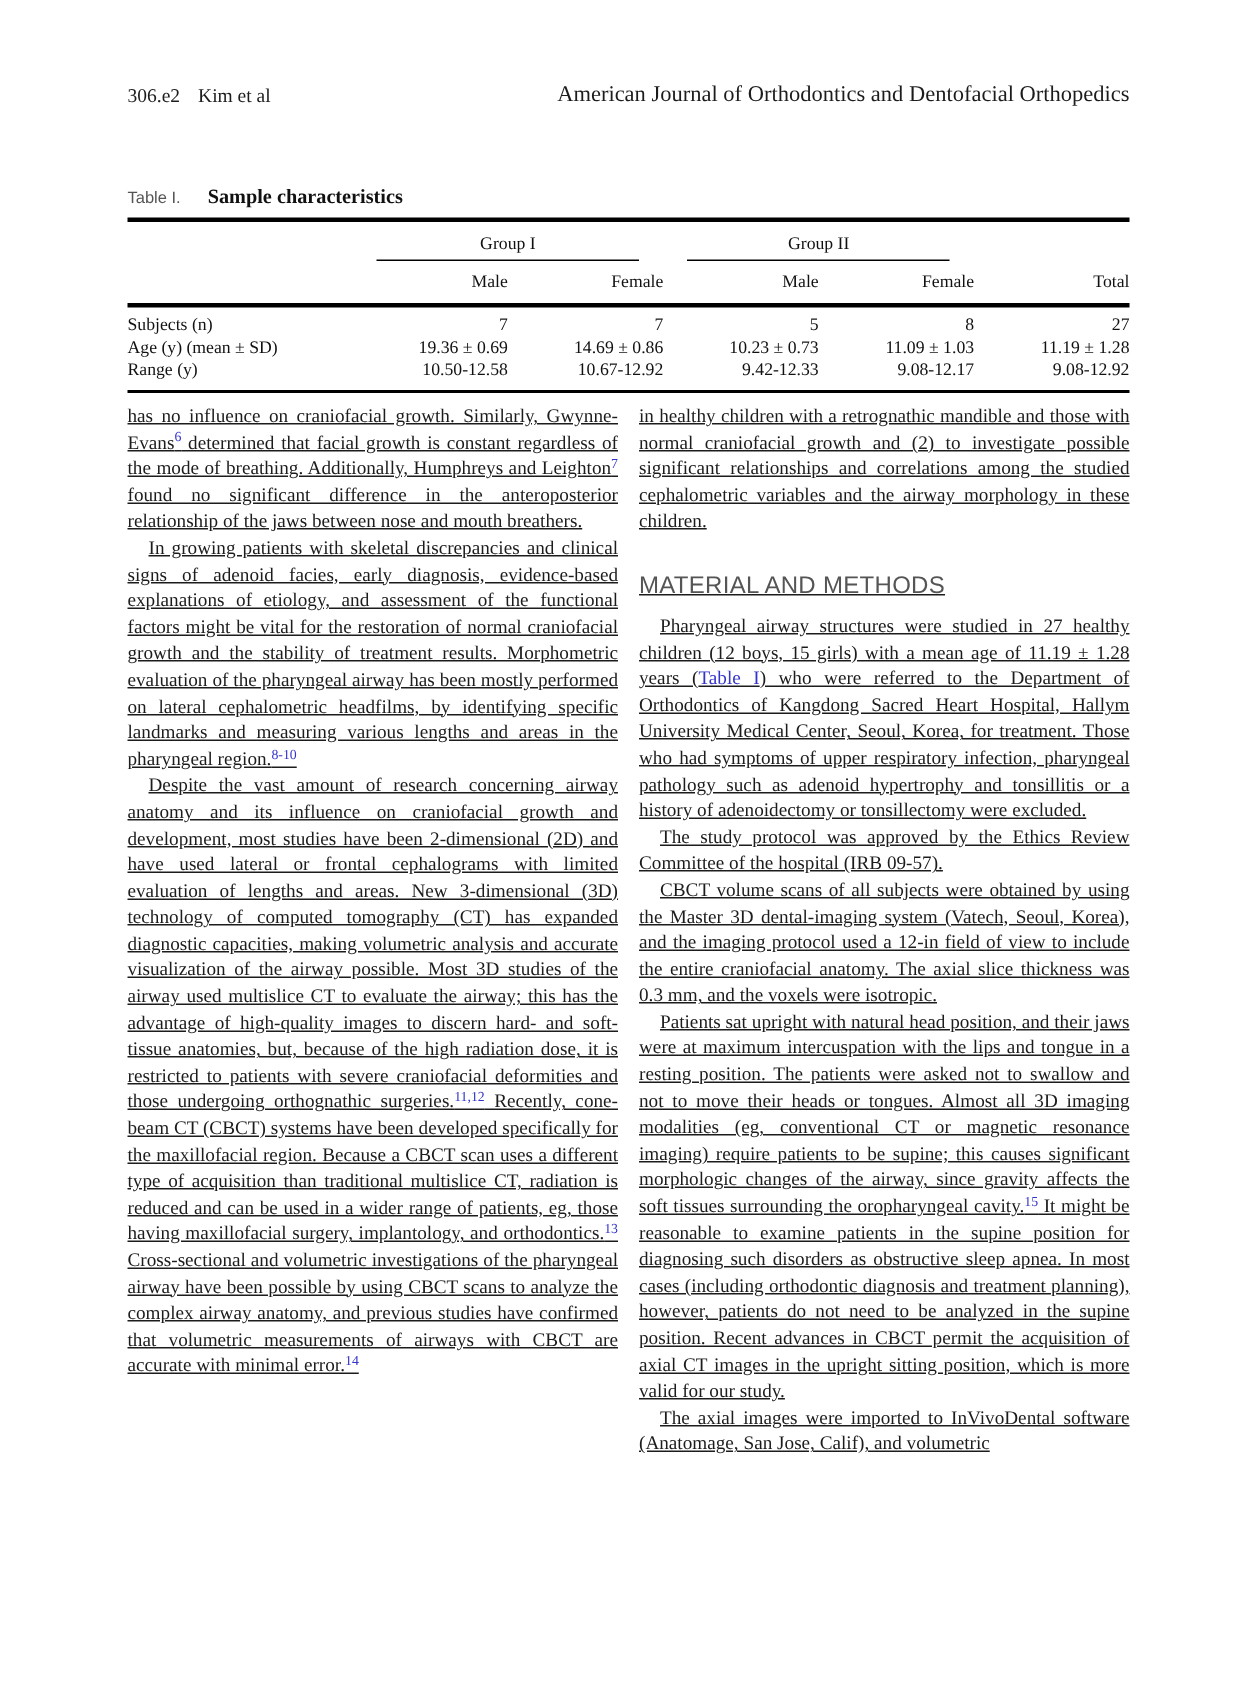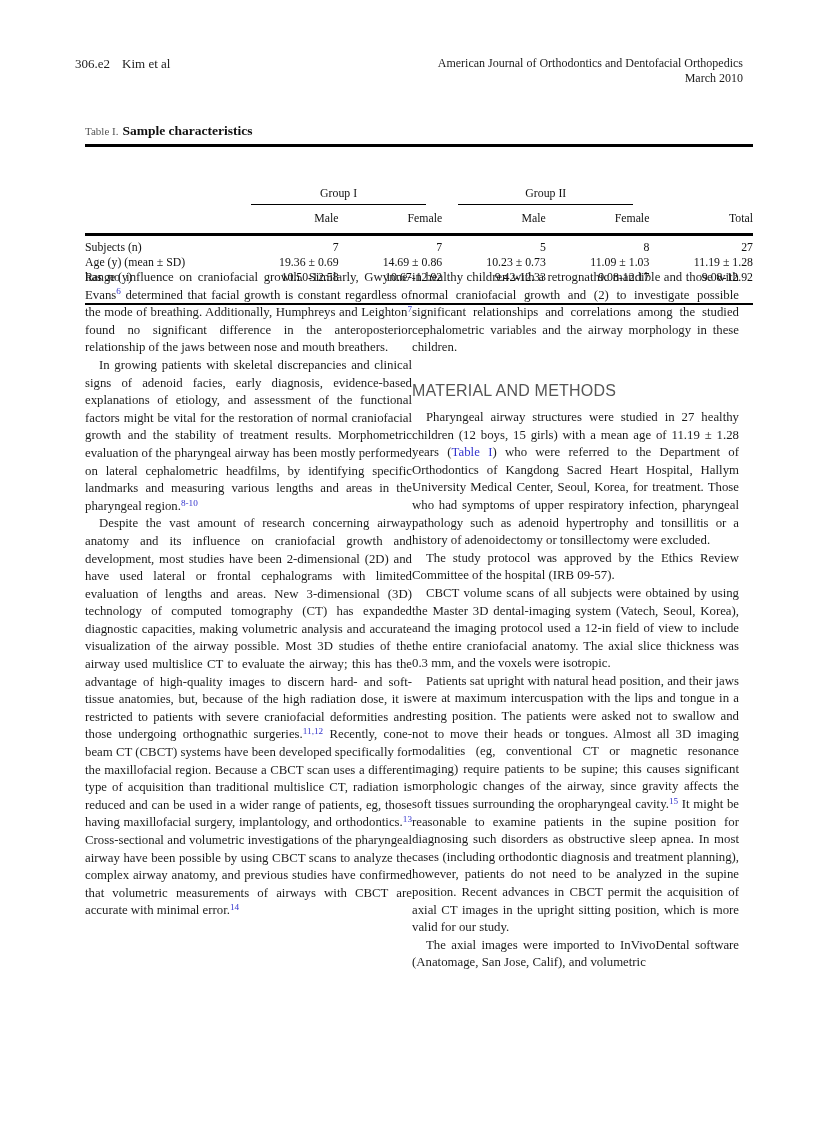--- a/index.html
+++ b/index.html
@@ -14,52 +14,52 @@
     width:838px;height:1122px;overflow:hidden;
     background:#ffffff;
     font-family:"Liberation Serif", serif;
     color:var(--text);
     position:relative;
   }
   .page{position:absolute;inset:0;}
 
   
   .header{
-    position:absolute;top:56px;left:75px;width:668px;
+    position:absolute;top:56px;left:85px;width:668px;
     display:flex;justify-content:space-between;align-items:flex-start;
   }
   .head-left{font-size:13px;line-height:15px;white-space:nowrap;}
   .head-left .folio{margin-right:12px;}
-  .head-right{font-size:12px;line-height:14.5px;text-align:right;}
+  .head-right{font-size:15px;line-height:14.5px;text-align:right;}
 
   
   .tablewrap{position:absolute;top:123px;left:85px;width:668px;}
   .tcaption{font-size:13.5px;line-height:16px;margin-bottom:5px;}
   .tcaption .cap-label{
-    font-family:Liberation Serif, serif;
-    font-size:11px;color:var(--label-gray);margin-right:4px;
+    font-family:Liberation Sans, sans-serif;
+    font-size:11px;color:var(--label-gray);margin-right:18px;
   }
   .tcaption .cap-title{font-weight:bold;color:#111;}
   .rule-thick{height:2.5px;background:var(--rule);}
   .rule-mid{height:3px;background:var(--rule);}
   .tgrid{display:grid;grid-template-columns:150px repeat(5,1fr);}
   .trowhead{padding-top:7px;}
-  .grp{grid-column:span 2;text-align:center;font-size:11.8px;color:#111;margin-top:32px;}
+  .grp{grid-column:span 2;text-align:center;font-size:11.8px;color:#111;}
   .grp .grp-rule{border-bottom:1.4px solid var(--rule);margin:3px 16px 0 16px;}
   .subhead{margin-top:6px;margin-bottom:7px;}
   .tcell{font-size:11.8px;line-height:15px;color:#111;}
   .tval{text-align:right;}
   .tlabel{text-align:left;}
-  .tbody{padding:4px 0 18px 0;}
+  .tbody{padding:4px 0 6px 0;}
   .trow{display:grid;grid-template-columns:150px repeat(5,1fr);}
 
   
   .cols{
     position:absolute;top:269px;left:85px;width:668px;
-    display:flex;
+    display:flex;gap:14px;text-decoration:underline;
   }
   .col{width:327px;}
   .para{
     margin:0;font-size:12.8px;line-height:17.6px;
     text-align:justify;color:var(--text);
   }
   .para.indent{text-indent:14px;}
   .ref{
     color:var(--link-blue);
     font-size:0.72em;
@@ -82,21 +82,20 @@
 <body>
 
 <div class="page">
 
   <div class="header">
     <div class="head-left">
       <span class="folio">306.e2</span><span>Kim et al</span>
     </div>
     <div class="head-right">
       <div>American Journal of Orthodontics and Dentofacial Orthopedics</div>
-      <div>March 2010</div>
     </div>
   </div>
 
   <div class="tablewrap">
     <div class="tcaption">
       <span class="cap-label">Table I.</span><span class="cap-title">Sample characteristics</span>
     </div>
     <div class="rule-thick"></div>
 
     <div class="tgrid trowhead">

